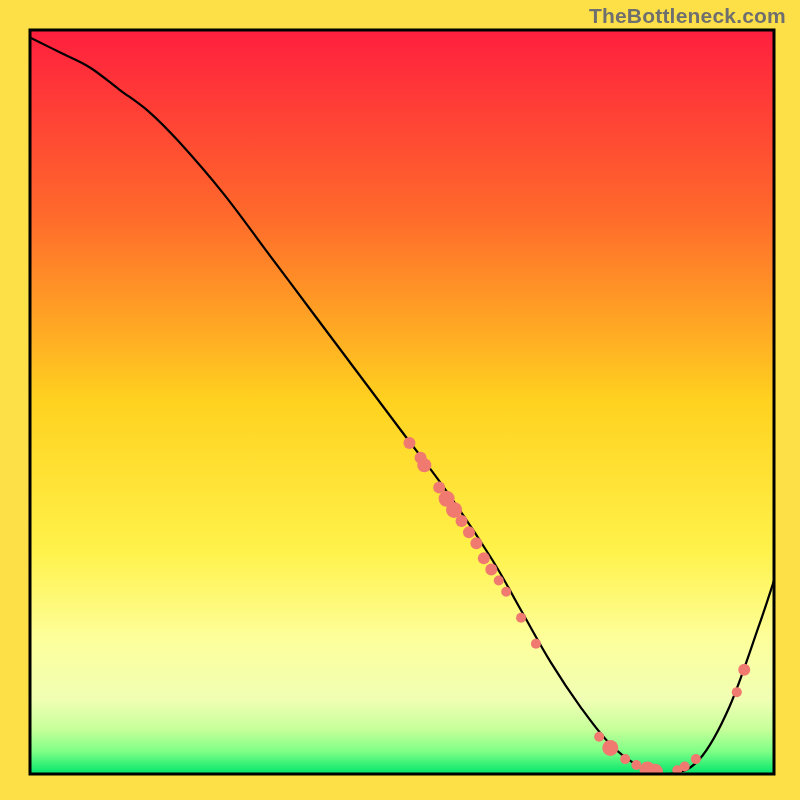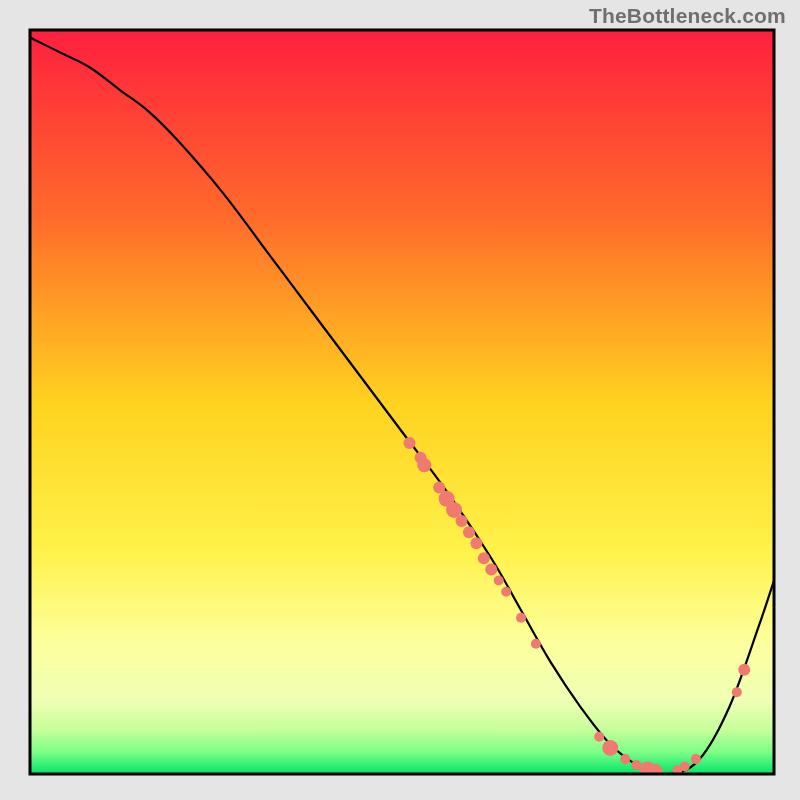--- a/index.html
+++ b/index.html
@@ -8,21 +8,21 @@
     background: #000;
     width: 800px;
     height: 800px;
     overflow: hidden;
     font-family: Arial, Helvetica, sans-serif;
   }
   .stage {
     position: relative;
     width: 800px;
     height: 800px;
-    background: #e5e5e5;
+    background: #fde047;
   }
   .watermark {
     position: absolute;
     top: 4px;
     right: 14px;
     color: #6f6f6f;
     font-size: 21px;
     font-weight: 600;
     letter-spacing: 0.2px;
     font-family: Arial, Helvetica, sans-serif;

